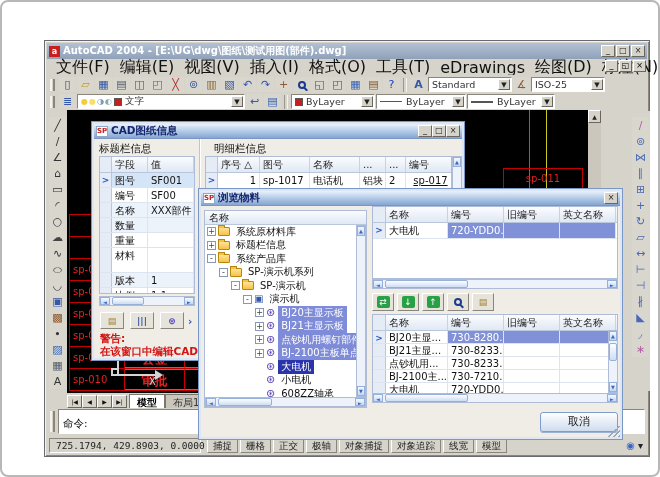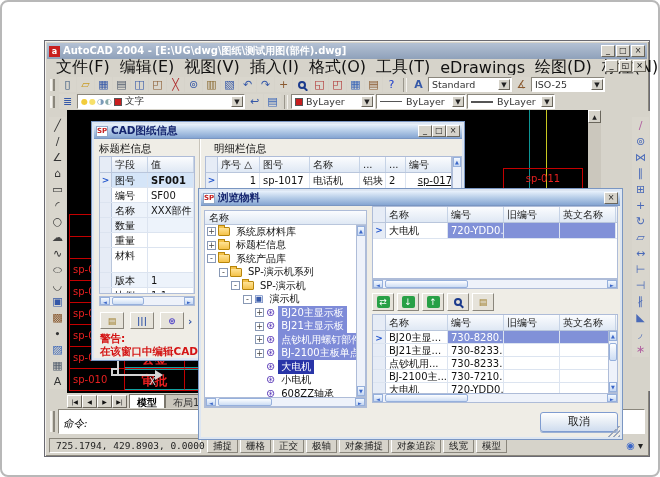--- a/index.html
+++ b/index.html
@@ -63,21 +63,21 @@
 
 
 .tabbar { position:absolute; left:22px; top:352px; width:534px; height:15px; background:#d6d3ca; display:flex; align-items:flex-end; }
 .tabarrows { display:flex; gap:0; margin-right:2px; }
 .tarr { width:15px; height:13px; background:#d6d3ca; border:1px solid; border-color:#fff #6a665c #6a665c #fff; font-size:6px; line-height:11px; text-align:center; color:#111; }
 .tab { padding:1px 7px 0; font-size:10px; height:14px; border:1px solid #7a766c; border-bottom:none; background:#cac6bc; color:#333; white-space:nowrap; }
 .tab.active { background:#fff; font-weight:bold; color:#000; }
 .cmdarea { position:absolute; left:2px; top:367px; right:2px; height:27px; background:#d6d3ca; display:flex; align-items:stretch; padding:1px 2px 1px 0; }
 .cmdgrip { width:5px; border-left:2px solid #f4f2ee; border-right:2px solid #8a867c; margin:2px 3px; }
 .cmdbox { flex:1; background:#fff; border:1px solid; border-color:#8a867c #fff #fff #8a867c; position:relative; }
-.cmdprompt { position:absolute; left:4px; bottom:2px; font-size:10.5px; color:#000;font-style:italic; }
+.cmdprompt { position:absolute; left:4px; bottom:2px; font-size:10.5px; color:#000; }
 .statusbar { position:absolute; left:2px; top:395px; right:2px; height:19px; background:#d6d3ca; display:flex; align-items:center; font-size:10px; }
 .coords { width:152px; height:15px; border:1px solid; border-color:#8a867c #fff #fff #8a867c; font-family:"DejaVu Sans Mono",monospace; font-size:9.5px; padding:1px 6px; color:#222; margin:0 6px 0 2px; white-space:nowrap; }
 .toggles { display:flex; gap:2px; }
 .toggle { border:1px solid; border-color:#fff #8a867c #8a867c #fff; background:#d6d3ca; padding:0 5px; font-size:9.5px; height:15px; line-height:14px; color:#222; white-space:nowrap; }
 .statright { margin-left:auto; display:flex; align-items:center; gap:3px; padding-right:4px; }
 .sicon { font-size:10px; color:#3a66c8; }
 
 
 .dlg { position:absolute; background:#efede6; border:1px solid #7a96c2; box-shadow:inset 0 0 0 2px #dde6f2; }
 .dlg-title { position:absolute; left:2px; top:2px; right:2px; height:15px; background:linear-gradient(180deg,#e9f2fc 0%,#b9cfe9 45%,#85a5d2 100%); border-bottom:1px solid #7a96c2; display:flex; align-items:center; padding:0 2px; }
@@ -514,21 +514,21 @@
     <div class="grid" style="left:7px;top:34px;width:96px;height:138px;">
           <div class="grid-hr">
             <div class="grid-h gut" style="width: 12px;"></div>
             <div class="grid-h" style="width: 36px;">字段</div>
             <div class="grid-h" style="width: 46px;">值</div>
             <div class="grid-h fill"></div>
           </div>
           <div class="grid-r alt rsel-light" style="height: 15px;">
             <div class="grid-c gut mark" style="width: 12px;">&gt;</div>
             <div class="grid-c" style="width: 36px; line-height: 13px;">图号</div>
-            <div class="grid-c" style="width: 46px; line-height: 13px; font-weight: bold;">SF001</div>
+            <div class="grid-c" style="width: 46px; line-height: 13px;">SF001</div>
             <div class="grid-c fill"></div>
           </div>
           <div class="grid-r" style="height: 15px;">
             <div class="grid-c gut" style="width: 12px;"></div>
             <div class="grid-c" style="width: 36px; line-height: 13px;">编号</div>
             <div class="grid-c" style="width: 46px; line-height: 13px;">SF00</div>
             <div class="grid-c fill"></div>
           </div>
           <div class="grid-r alt" style="height: 15px;">
             <div class="grid-c gut" style="width: 12px;"></div>
@@ -601,21 +601,21 @@
             <div class="grid-h" style="width: 20px;">...</div>
             <div class="grid-h" style="width: 50px;">编号</div>
           </div>
           <div class="grid-r" style="height: 16px;">
             <div class="grid-c gut mark" style="width: 12px;">&gt;</div>
             <div class="grid-c" style="width: 42px; line-height: 14px; text-align: right;">1</div>
             <div class="grid-c" style="width: 50px; line-height: 14px; text-align: left;">sp-1017</div>
             <div class="grid-c" style="width: 50px; line-height: 14px; text-align: left;">电话机</div>
             <div class="grid-c" style="width: 26px; line-height: 14px; text-align: left;">铝块</div>
             <div class="grid-c" style="width: 20px; line-height: 14px; text-align: left;">2</div>
-            <div class="grid-c" style="width: 50px; line-height: 14px; text-align: right; text-decoration: underline;">sp-017</div>
+            <div class="grid-c" style="width: 50px; line-height: 14px; text-align: center; text-decoration: underline;">sp-017</div>
           </div>
           <div class="grid-r" style="height: 16px;">
             <div class="grid-c gut" style="width: 12px;"></div>
             <div class="grid-c" style="width: 42px; line-height: 14px; text-align: right;">2</div>
             <div class="grid-c" style="width: 50px; line-height: 14px; text-align: left;">sp-1016</div>
             <div class="grid-c" style="width: 50px; line-height: 14px; text-align: left;">传真机</div>
             <div class="grid-c" style="width: 26px; line-height: 14px; text-align: left;">铁块</div>
             <div class="grid-c" style="width: 20px; line-height: 14px; text-align: left;">2</div>
             <div class="grid-c" style="width: 50px; line-height: 14px; text-align: left;">sp-016</div>
           </div>

